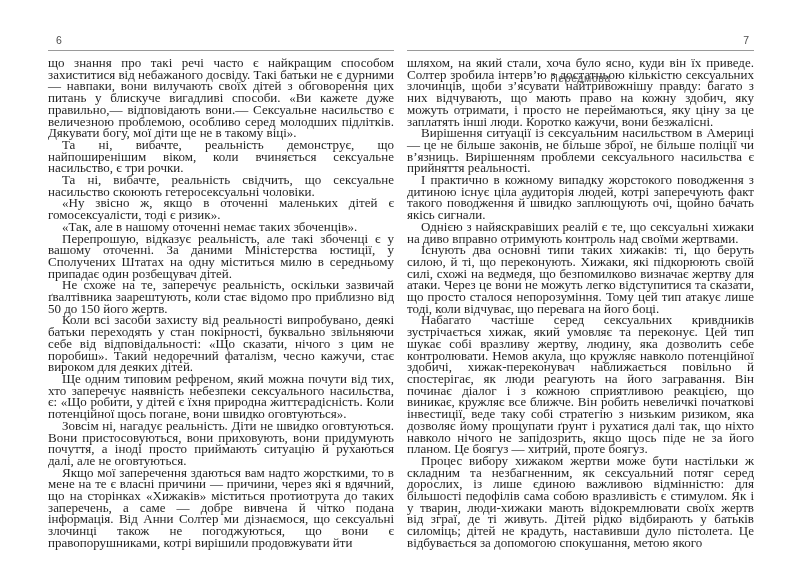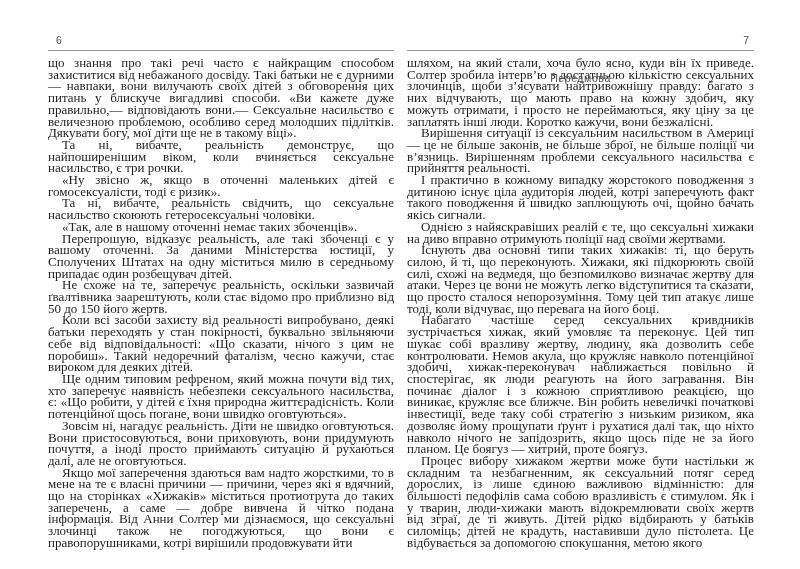--- a/index.html
+++ b/index.html
@@ -54,42 +54,42 @@
 <div class="spread">
 
   <div class="page page-left">
     <div class="pagehead">
       <span class="pagenum">6</span>
     </div>
     <div class="rule"></div>
     <div class="pagebody" id="left-body">
         <p class="para"><span>що знання про такі речі часто є найкращим способом захиститися від небажаного досвіду. Такі батьки не є дурними — навпаки, вони вилучають своїх дітей з обговорення цих питань у блискуче вигадливі способи. «Ви кажете дуже правильно,— відповідають вони.— Сексуальне насильство є величезною проблемою, особливо серед молодших підлітків. Дякувати богу, мої діти ще не в такому віці».</span></p>
         <p class="para indent"><span class="it">Та ні, вибачте, реальність демонструє, що найпоширенішим віком, коли вчиняється сексуальне насильство, є три рочки.</span></p>
+        <p class="para indent"><span class="it">Та ні, вибачте, реальність свідчить, що сексуальне насильство скоюють гетеросексуальні чоловіки.</span></p>
         <p class="para indent"><span>«Ну звісно ж, якщо в оточенні маленьких дітей є гомосексуалісти, тоді є ризик».</span></p>
-        <p class="para indent"><span class="it">Та ні, вибачте, реальність свідчить, що сексуальне насильство скоюють гетеросексуальні чоловіки.</span></p>
         <p class="para indent"><span>«Так, але в нашому оточенні немає таких збоченців».</span></p>
         <p class="para indent"><span class="it">Перепрошую, відказує реальність, але такі збоченці є у вашому оточенні. За даними Міністерства юстиції, у Сполучених Штатах на одну міститься милю в середньому припадає один розбещувач дітей.</span></p>
         <p class="para indent"><span class="it">Не схоже на те, заперечує реальність, оскільки зазвичай ґвалтівника заарештують, коли стає відомо про приблизно від 50 до 150 його жертв.</span></p>
         <p class="para indent"><span>Коли всі засоби захисту від реальності випробувано, деякі батьки переходять у стан покірності, буквально звільняючи себе від відповідальності: «Що сказати, нічого з цим не поробиш». Такий недоречний фаталізм, чесно кажучи, стає вироком для деяких дітей.</span></p>
         <p class="para indent"><span>Ще одним типовим рефреном, який можна почути від тих, хто заперечує наявність небезпеки сексуального насильства, є: «Що робити, у дітей є їхня природна життєрадісність. Коли потенційної щось погане, вони швидко оговтуються».</span></p>
         <p class="para indent"><span class="it">Зовсім ні, нагадує реальність. Діти не швидко оговтуються. Вони пристосовуються, вони приховують, вони придумують почуття, а іноді просто приймають ситуацію й рухаються далі, але не оговтуються.</span></p>
         <p class="para indent"><span>Якщо мої заперечення здаються вам надто жорсткими, то в мене на те є власні причини — причини, через які я вдячний, що на сторінках «Хижаків» міститься протиотрута до таких заперечень, а саме — добре вивчена й чітко подана інформація. Від Анни Солтер ми дізнаємося, що сексуальні злочинці також не погоджуються, що вони є правопорушниками, котрі вирішили продовжувати йти</span></p>
       </div>
   </div>
 
   <div class="page page-right">
     <div class="pagehead">
       <span class="runhead">Передмова</span>
       <span class="pagenum">7</span>
     </div>
     <div class="rule"></div>
     <div class="pagebody" id="right-body">
         <p class="para"><span>шляхом, на який стали, хоча було ясно, куди він їх приведе. Солтер зробила інтерв’ю з достатньою кількістю сексуальних злочинців, щоби з’ясувати найтривожнішу правду: багато з них відчувають, що мають право на кожну здобич, яку можуть отримати, і просто не переймаються, яку ціну за це заплатять інші люди. Коротко кажучи, вони безжалісні.</span></p>
         <p class="para indent"><span>Вирішення ситуації із сексуальним насильством в Америці — це не більше законів, не більше зброї, не більше поліції чи в’язниць. </span><span class="it">Вирішенням проблеми сексуального насильства є прийняття реальності.</span></p>
         <p class="para indent"><span>І практично в кожному випадку жорстокого поводження з дитиною існує ціла аудиторія людей, котрі заперечують факт такого поводження й швидко заплющують очі, щойно бачать якісь сигнали.</span></p>
-        <p class="para indent"><span>Однією з найяскравіших реалій є те, що сексуальні хижаки на диво вправно отримують поліції над своїми жертвами.</span></p>
+        <p class="para indent"><span>Однією з найяскравіших реалій є те, що сексуальні хижаки на диво вправно отримують контроль над своїми жертвами.</span></p>
         <p class="para indent"><span>Існують два основні типи таких хижаків: ті, що беруть силою, й ті, що переконують. Хижаки, які підкорюють своїй силі, схожі на ведмедя, що безпомилково визначає жертву для атаки. Через це вони не можуть легко відступитися та сказати, що просто сталося непорозуміння. Тому цей тип атакує лише тоді, коли відчуває, що перевага на його боці.</span></p>
         <p class="para indent"><span>Набагато частіше серед сексуальних кривдників зустрічається хижак, який умовляє та переконує. Цей тип шукає собі вразливу жертву, людину, яка дозволить себе контролювати. Немов акула, що кружляє навколо потенційної здобичі, хижак-переконувач наближається повільно й спостерігає, як люди реагують на його загравання. Він починає діалог і з кожною сприятливою реакцією, що виникає, кружляє все ближче. Він робить невеличкі початкові інвестиції, веде таку собі стратегію з низьким ризиком, яка дозволяє йому прощупати ґрунт і рухатися далі так, що ніхто навколо нічого не запідозрить, якщо щось піде не за його планом. Це боягуз — хитрий, проте боягуз.</span></p>
         <p class="para indent"><span>Процес вибору хижаком жертви може бути настільки ж складним та незбагненним, як сексуальний потяг серед дорослих, із лише єдиною важливою відмінністю: для більшості педофілів сама собою вразливість є стимулом. Як і у тварин, люди-хижаки мають відокремлювати своїх жертв від зграї, де ті живуть. Дітей рідко відбирають у батьків силоміць; дітей не крадуть, наставивши дуло пістолета. Це відбувається за допомогою спокушання, метою якого</span></p>
       </div>
   </div>
 
 </div>
 
 </body></html>

